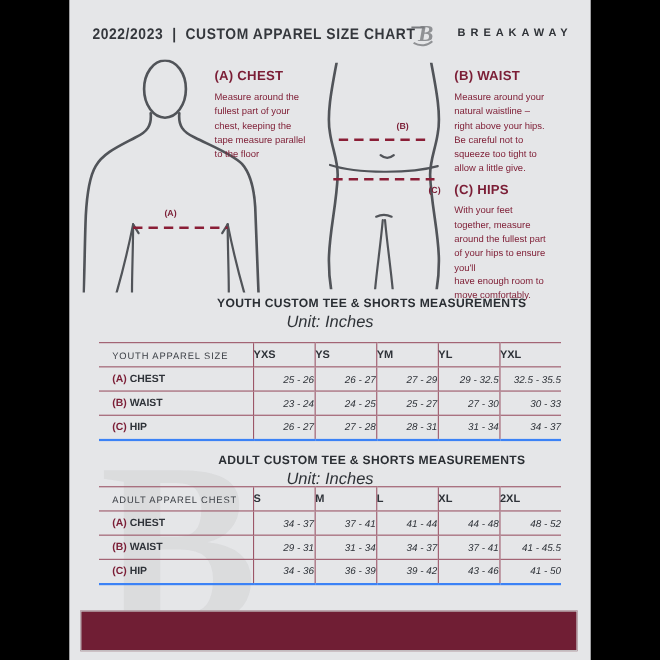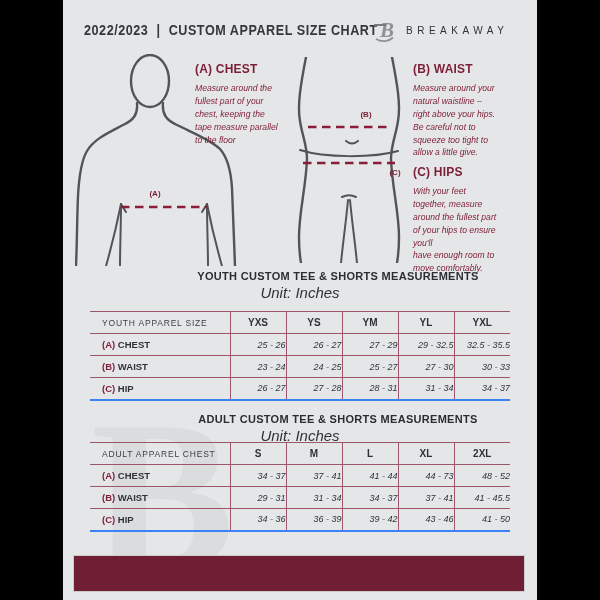--- a/index.html
+++ b/index.html
@@ -24,29 +24,29 @@
 
   
   .hdr-title {
     position:absolute; left:21px; top:22px; z-index:1;
     font-size:14px; font-weight:bold; letter-spacing:0.6px;
     color:#34373c; white-space:pre;
     transform:scaleX(0.9); transform-origin:left top;
   }
   .brand { position:absolute; left:310px; top:17px; z-index:1; display:flex; align-items:center; }
   .brand-name {
-    font-size:10px; font-weight:normal; letter-spacing:4.5px;
-    color:#2f3237; margin-left:7px; white-space:nowrap;
+    font-size:10px; font-weight:bold; letter-spacing:4.5px;
+    color:#2f3237; margin-left:17px; white-space:nowrap;
   }
 
   
   .g-block { position:absolute; z-index:1; }
   .g-head { font-size:12px; font-weight:bold; color:#7b1e36; letter-spacing:0.2px; }
   .g-body {
-    margin-top:6px; font-size:8.6px; font-style:italic; line-height:1.5;
+    margin-top:6px; font-size:8.6px; line-height:1.5;
     color:#802138; white-space:pre-line;
   }
   .guide-chest { left:132px; top:62px; width:112px; }
   .guide-waist { left:350px; top:62px; width:114px; }
   .guide-hips  { left:350px; top:165px; width:114px; }
 
   .fig { position:absolute; z-index:1; }
   .fig-torso { left:12px; top:54px; }
   .fig-lower { left:227px; top:57px; }
   .marker {
@@ -79,21 +79,21 @@
   .size-table th, .size-table td { padding:0;margin-top:32px; }
   .size-table tr > * { border-top:1px solid #9c5668; }
   .size-table tr:last-child > * { border-bottom:2px solid #3b82f6; }
   .size-table tr > *:not(:first-child) { border-left:1px solid #9c5668; }
   .size-table col.c-label { width:140px; }
   .size-table col.c-size { width:56px; }
   th.apparel-size {
     font-size:8.5px; font-weight:normal; letter-spacing:0.8px;
     color:#3a3e44; text-align:left; padding-left:12px;
   }
-  th.size-col { font-size:10px; font-weight:bold; color:#2e3238; text-align:center; }
+  th.size-col { font-size:10px; font-weight:bold; color:#2e3238; text-align:left; }
   td.rowlabel {
     font-size:9.5px; font-weight:bold; color:#2e3238;
     text-align:left; padding-left:12px;
   }
   td.rowlabel .pfx { color:#7b1e36; }
   td.val { font-size:9px; color:#2e3238; text-align:right;font-style:italic; }
 
   
   .footer-bar {
     position:absolute; left:10px; top:555px; width:452px; height:37px; z-index:1;
@@ -246,21 +246,21 @@
       <th class="size-col">M</th>
       <th class="size-col">L</th>
       <th class="size-col">XL</th>
       <th class="size-col">2XL</th>
     </tr>
     <tr>
       <td class="rowlabel"><span class="pfx">(A)</span> <span>CHEST</span></td>
       <td class="val">34 - 37</td>
       <td class="val">37 - 41</td>
       <td class="val">41 - 44</td>
-      <td class="val">44 - 73</td>
+      <td class="val">44 - 48</td>
       <td class="val">48 - 52</td>
     </tr>
     <tr>
       <td class="rowlabel"><span class="pfx">(B)</span> <span>WAIST</span></td>
       <td class="val">29 - 31</td>
       <td class="val">31 - 34</td>
       <td class="val">34 - 37</td>
       <td class="val">37 - 41</td>
       <td class="val">41 - 45.5</td>
     </tr>

